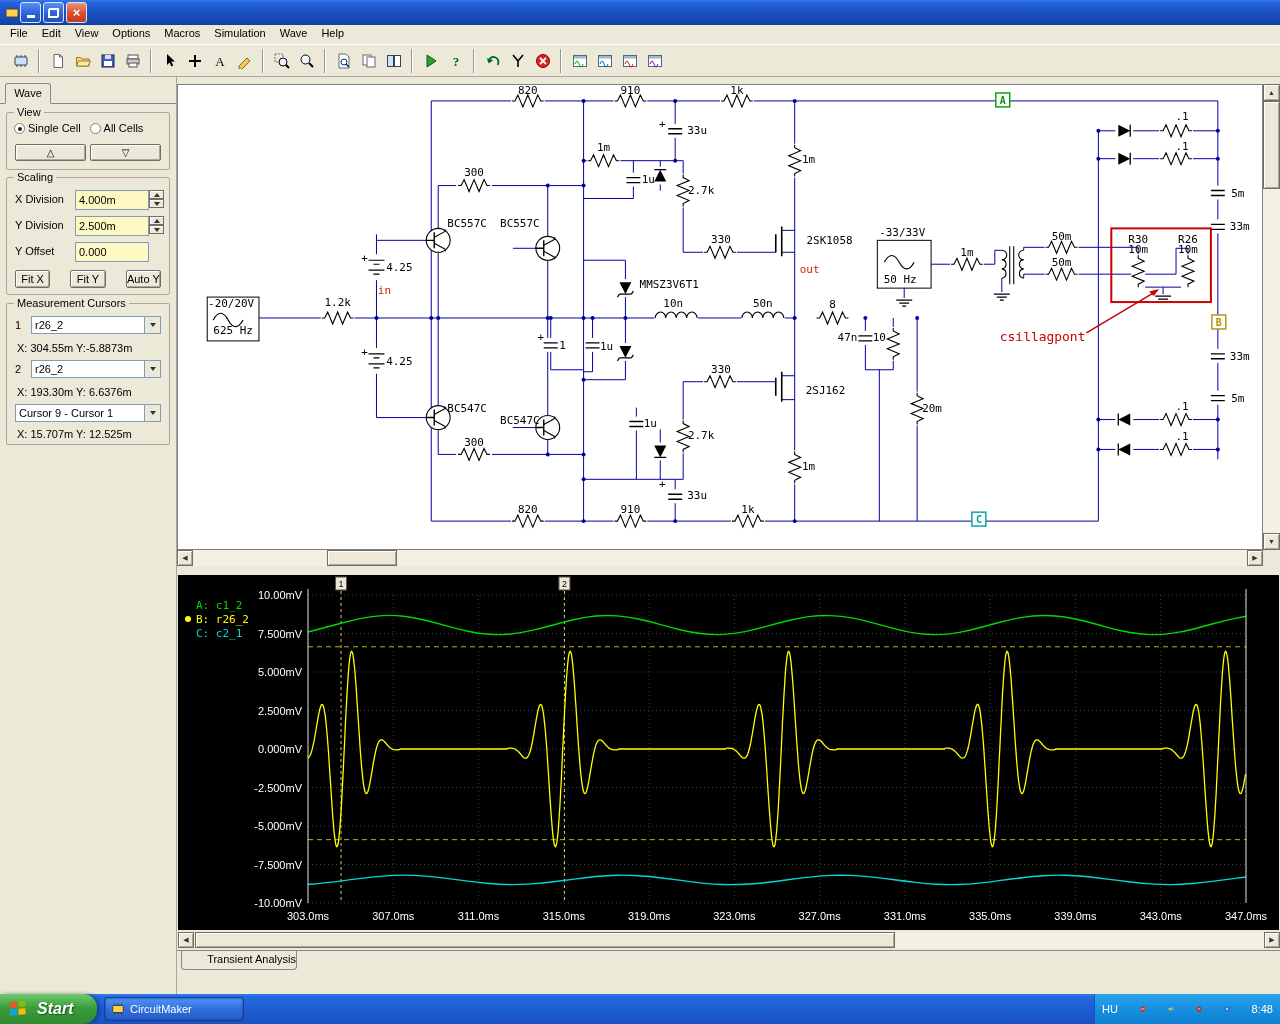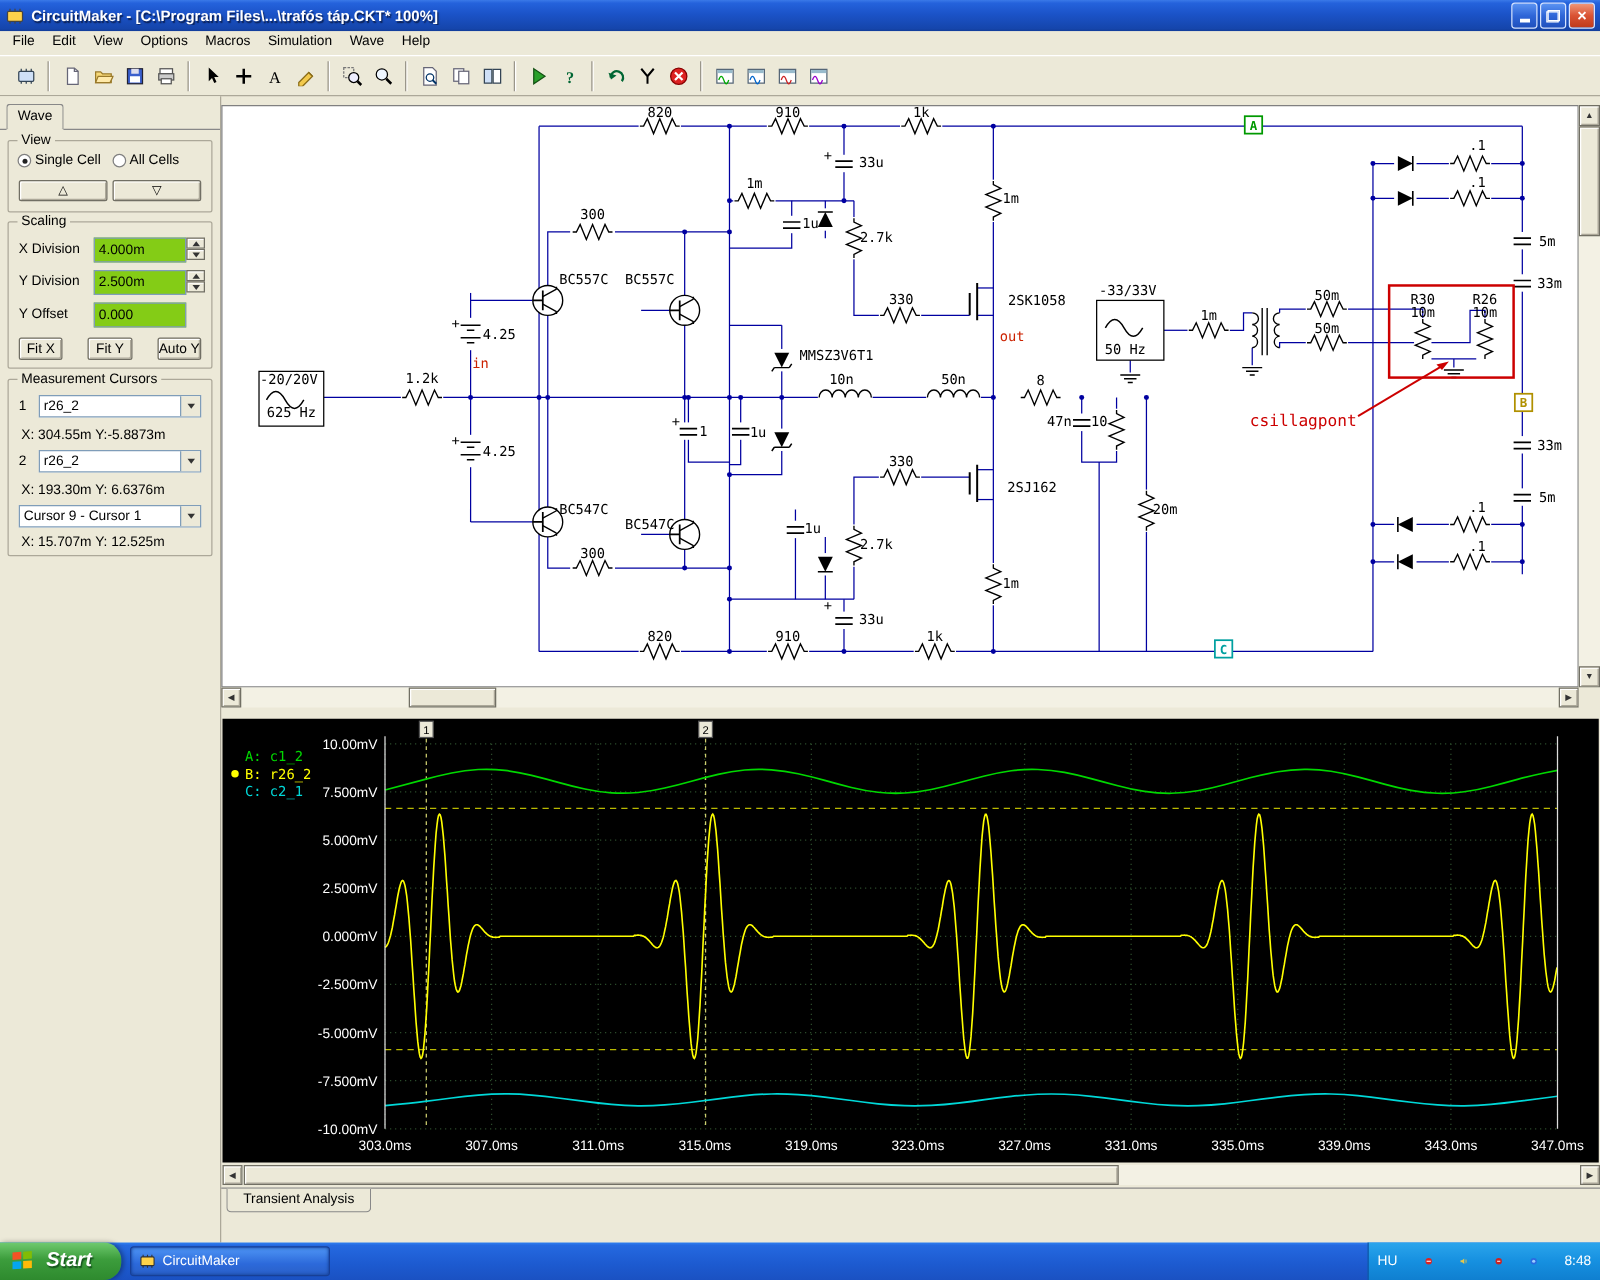--- a/index.html
+++ b/index.html
@@ -33,21 +33,21 @@
 #grp-scaling{top:100px;height:118px}
 #grp-cursors{top:226px;height:142px}
 .radio-row{position:absolute;top:9px;left:7px;right:2px;display:flex;align-items:center;gap:3px;white-space:nowrap}
 .radio{width:11px;height:11px;border-radius:50%;background:#fff;border:1px solid #808080;position:relative;flex:none}
 .radio.on::after{content:"";position:absolute;left:3px;top:3px;width:4px;height:4px;background:#222;border-radius:50%}
 .tri-btns{position:absolute;top:31px;left:8px;right:8px;display:flex;gap:4px}
 .btn3d{background:#ece9d8;border:1px solid #716f64;border-radius:2px;box-shadow:inset 1px 1px 0 #fff,inset -1px -1px 0 #aca899;text-align:center;font-size:10px}
 .tri-btns .btn3d{flex:1;height:17px;line-height:16px}
 .frow{position:absolute;left:8px;right:8px;height:20px}
 .frow .lbl{position:absolute;left:0;top:3px}
-.tf{position:absolute;left:60px;top:0;width:74px;height:20px;background:#84cc16;border:1px solid #7f9db9;font:11px "Liberation Sans",sans-serif;padding:0 3px}
+.tf{position:absolute;left:60px;top:0;width:74px;height:20px;background:#fef9c3;border:1px solid #7f9db9;font:11px "Liberation Sans",sans-serif;padding:0 3px}
 .spin{position:absolute;left:134px;top:0;width:15px;height:18px;display:flex;flex-direction:column}
 .spin>div{flex:1;background:#ece9d8;border:1px solid #716f64;box-shadow:inset 1px 1px 0 #fff;display:flex;align-items:center;justify-content:center}
 .arr-up{width:0;height:0;border-left:3px solid transparent;border-right:3px solid transparent;border-bottom:4px solid #333}
 .arr-dn{width:0;height:0;border-left:3px solid transparent;border-right:3px solid transparent;border-top:4px solid #333}
 .fitbtns{position:absolute;top:92px;left:8px;right:8px;display:flex;gap:20px}
 .fitbtns .btn3d{flex:1;height:18px;line-height:17px;font-size:11px}
 .crow{position:absolute;left:8px;right:8px;height:20px}
 .cnum{position:absolute;left:0;top:3px}
 .combo{position:absolute;left:16px;top:0;right:0;height:18px;background:#fff;border:1px solid #7f9db9}
 .combo.full{left:0}
@@ -59,37 +59,36 @@
 .schem-svg{position:absolute;left:0;top:0;width:1086px;height:466px;background:#fff;border:1px solid #808080}
 .vscroll{position:absolute;right:0;top:0;width:17px;height:466px;background:#f3f1e4}
 .hscroll{position:absolute;left:0;bottom:0;height:16px;width:1086px;background:#f3f1e4}
 .sbtn{position:absolute;background:#ece9d8;border:1px solid #716f64;box-shadow:inset 1px 1px 0 #fff,inset -1px -1px 0 #aca899;display:flex;align-items:center;justify-content:center;font-size:7px;color:#333}
 .thumb{position:absolute;background:#ece9d8;border:1px solid #716f64;box-shadow:inset 1px 1px 0 #fff,inset -1px -1px 0 #aca899}
 .corner{position:absolute;right:0;bottom:0;width:17px;height:16px;background:#ece9d8}
 
 .wave-area{position:absolute;left:178px;top:575px;width:1101px;height:355px;background:#000}
 .wave-hscroll{position:absolute;left:178px;top:932px;width:1102px;height:16px;background:#f3f1e4}
 .ta-strip{position:absolute;left:177px;top:950px;right:0;border-top:1px solid #888}
-.ta-tab{position:absolute;left:181px;top:951px;width:116px;height:19px;background:#ece9d8;border:1px solid #888;border-top:none;border-radius:0 0 4px 4px;text-align:center;line-height:17px}
+.ta-tab{position:absolute;left:181px;top:951px;width:116px;height:19px;background:#ece9d8;border:1px solid #888;border-top:none;border-radius:0 0 4px 4px;text-align:right;line-height:17px}
 
 .taskbar{position:absolute;left:0;bottom:0;right:0;height:30px;background:linear-gradient(180deg,#3080f0 0%,#2569e0 8%,#1d5bd1 55%,#1a51c2 100%)}
 .start-btn{position:absolute;left:0;top:0;width:97px;height:30px;border-radius:0 14px 14px 0;background:linear-gradient(180deg,#6fca6f 0%,#3c9d3c 45%,#2e8a2e 100%);display:flex;align-items:center;color:#fff;font-weight:bold;font-style:italic;font-size:16px;gap:10px;padding-left:9px;box-shadow:2px 0 4px rgba(0,0,0,.35);text-shadow:1px 1px 1px #14521c}
-.task-btn{position:absolute;left:104px;top:3px;width:160px;height:24px;background:linear-gradient(180deg,#4e95f5 0%,#2c69da 60%,#2a60c8 100%);border:1px solid #173f96;border-radius:3px;color:#fff;display:flex;align-items:center;gap:5px;padding-left:6px;box-shadow:inset 0 0 3px #123a8a}
+.task-btn{position:absolute;left:104px;top:3px;width:140px;height:24px;background:linear-gradient(180deg,#4e95f5 0%,#2c69da 60%,#2a60c8 100%);border:1px solid #173f96;border-radius:3px;color:#fff;display:flex;align-items:center;gap:5px;padding-left:6px;box-shadow:inset 0 0 3px #123a8a}
 .tray{position:absolute;right:0;top:0;height:30px;width:186px;background:linear-gradient(180deg,#2ba5ec 0%,#1690e0 50%,#0f7fd0 100%);border-left:1px solid #0a5ca8;display:flex;align-items:center;gap:22px;padding:0 7px;color:#fff}
 .tray .clock{margin-left:auto;font-size:11px}
 </style>
 </head>
 <body>
 
 <div class="titlebar">
   <svg class="app-icon" viewBox="0 0 16 16">
       <rect x="2" y="4" width="12" height="8" rx="1" fill="#ffd24a" stroke="#444"></rect>
       <path d="M4 4V2M8 4V2M12 4V2M4 14v-2M8 14v-2M12 14v-2" stroke="#444"></path>
     </svg>
-  <div class="title-text">CircuitMaker - [C:\Program Files\...\trafós táp.CKT* 100%]</div>
   <div class="winbtns">
     <div class="winbtn">
         <span class="g-min"></span>
       </div>
     <div class="winbtn">
         <span class="g-rest"></span>
       </div>
     <div class="winbtn close">
         <span class="g-close">×</span>
       </div>

